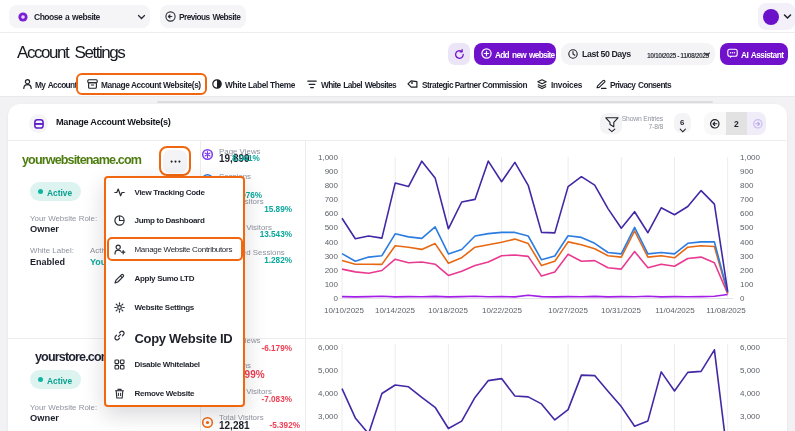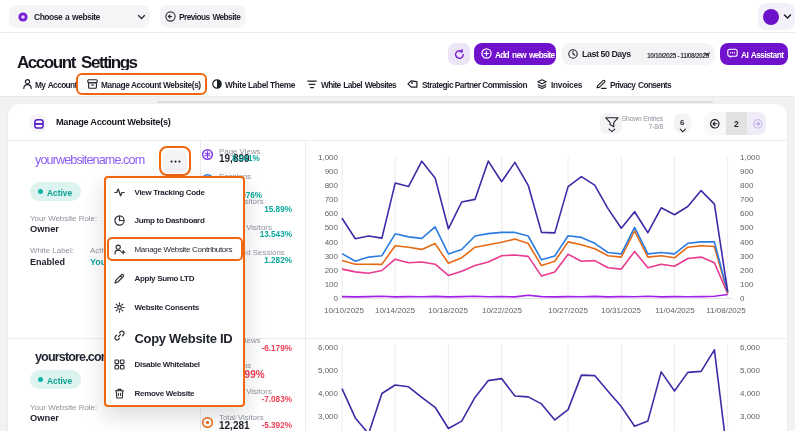--- a/index.html
+++ b/index.html
@@ -28,21 +28,21 @@
     <path d="M6.8 5.5 H3.6 M5 4 L3.4 5.5 L5 7" stroke="#2a2d35" stroke-width="1.1" fill="none" stroke-linecap="round" stroke-linejoin="round"></path>
   </svg>
 <div class="abs b dark" style="left:179px;top:12px;font-size:8.3px;letter-spacing:-0.55px;word-spacing:1px">Previous Website</div>
 <div class="abs" style="left:758px;top:3px;width:37px;height:27px;background:#f3f0fa;border-radius:8px"></div>
 <div class="abs" style="left:763px;top:9px;width:16px;height:16px;border-radius:50%;background:#6a11c9"></div>
 <svg class="abs" style="left:783px;top:13px" width="9" height="8">
     <path d="M1.5 2 L4.5 5 L7.5 2" stroke="#1d2027" stroke-width="1.5" fill="none" stroke-linecap="round"></path>
   </svg>
 
 <div class="abs" style="left:0;top:33px;width:795px;height:37px;background:#fff"></div>
-<div class="abs" style="left:17px;top:53px;font-size:17px;letter-spacing:-1.45px;word-spacing:3px;font-weight:bold;color:#15171e">Account Settings</div>
+<div class="abs" style="left:17px;top:43px;font-size:17px;letter-spacing:-1.45px;word-spacing:3px;font-weight:normal;color:#15171e">Account Settings</div>
 <div class="abs" style="left:448px;top:43px;width:22px;height:22px;background:#ece5f7;border-radius:7px"></div>
 <svg class="abs" style="left:453.5px;top:48.5px" width="11" height="11">
     <path d="M9.2 5.5 a3.8 3.8 0 1 1 -1.4-2.95" stroke="#7012cc" stroke-width="1.3" fill="none" stroke-linecap="round"></path>
     <path d="M8.1 0.7 L8.1 2.8 L6 2.8" stroke="#7012cc" stroke-width="1.25" fill="none" stroke-linecap="round" stroke-linejoin="round"></path>
   </svg>
 <div class="abs" style="left:474px;top:43px;width:82px;height:22px;background:#7012cc;border-radius:8px"></div>
 <svg class="abs" style="left:481px;top:48px" width="11" height="11">
     <circle cx="5.5" cy="5.5" r="4.6" fill="none" stroke="#fff" stroke-width="1.2"></circle>
     <path d="M5.5 3.3 V7.7 M3.3 5.5 H7.7" stroke="#fff" stroke-width="1.2" stroke-linecap="round"></path>
   </svg>
@@ -138,21 +138,21 @@
 <svg class="abs" style="left:753.2px;top:118.9px" width="10" height="10">
     <circle cx="4.8" cy="4.8" r="4.2" fill="none" stroke="#cabcf0" stroke-width="1.2"></circle>
     <path d="M2.7 4.8 H6.2 M4.9 3.1 L6.6 4.8 L4.9 6.5" stroke="#b9a6ea" stroke-width="1.1" fill="none" stroke-linecap="round" stroke-linejoin="round"></path>
   </svg>
 
 <div class="abs" style="left:8px;top:140px;width:779px;height:1px;background:#ededef"></div>
 <div class="abs" style="left:8px;top:338px;width:779px;height:1px;background:#ededef"></div>
 <div class="abs" style="left:200px;top:140px;width:1px;height:291px;background:#ededef"></div>
 <div class="abs" style="left:305px;top:140px;width:1px;height:291px;background:#ededef"></div>
 
-<div class="abs" style="left:35px;top:153px;font-size:12.6px;letter-spacing:-0.88px;font-weight:normal;color:#8b5cf6">yourwebsitename.com</div>
+<div class="abs" style="left:22px;top:153px;font-size:12.6px;letter-spacing:-0.88px;font-weight:bold;color:#4d7c0f">yourwebsitename.com</div>
 <div class="abs" style="left:163px;top:150px;width:24px;height:23px;background:#f4f4f6;border-radius:7px"></div>
 <div class="abs" style="left:170px;top:159.5px;width:11px;height:4px">
     <svg width="11" height="4">
       <circle cx="1.6" cy="1.6" r="1.05" fill="#1d2027"></circle>
       <circle cx="5.5" cy="1.6" r="1.05" fill="#1d2027"></circle>
       <circle cx="9.4" cy="1.6" r="1.05" fill="#1d2027"></circle>
     </svg>
   </div>
 <div class="abs" style="left:159px;top:146px;width:32px;height:30px;border:2.5px solid #f0670f;border-radius:8px"></div>
 <div class="abs" style="left:30px;top:182px;width:51px;height:19px;background:#ddf3ef;border-radius:10px"></div>
@@ -278,21 +278,21 @@
   </svg>
 <div class="abs gray" style="left:219px;top:386.9px;font-size:7.9px">Unique Visitors</div>
 <div class="abs b dark" style="left:219px;top:394.2px;font-size:10px">8,911</div>
 <div class="abs b red" style="left:200px;top:395.0px;width:92px;font-size:8.2px;text-align:right">-7.083%</div>
 <svg class="abs" style="left:202px;top:416.9px" width="11" height="11">
     <circle cx="5.5" cy="5.5" r="4.8" fill="none" stroke="#f0670f" stroke-width="1.5"></circle>
     <circle cx="5.5" cy="5.5" r="1.6" fill="#f0670f"></circle>
   </svg>
 <div class="abs gray" style="left:219px;top:412.6px;font-size:7.9px">Total Visitors</div>
 <div class="abs b dark" style="left:219px;top:419.9px;font-size:10px">12,281</div>
-<div class="abs b red" style="left:200px;top:420.7px;width:92px;font-size:8.2px;text-align:right">-5.392%</div>
+<div class="abs b red" style="left:200px;top:420.7px;width:100px;font-size:8.2px;text-align:right">-5.392%</div>
 <svg class="abs" style="left:305px;top:338px;overflow:hidden" width="482" height="93" viewBox="305 338 482 93">
 <g stroke="#ececee" stroke-width="1">
 <path d="M342 344V431M395.2 344V431M448.4 344V431M501.6 344V431M568.1 344V431M621.3 344V431M674.5 344V431M727.7 344V431"></path>
 </g>
 <g font-family="Liberation Sans" font-size="8" fill="#5d6269" text-anchor="end">
 <text x="338" y="350.4">6,000</text>
       <text x="338" y="373.4">5,000</text>
       <text x="338" y="396.4">4,000</text>
       <text x="338" y="419.4">3,000</text>
 </g>
@@ -326,21 +326,21 @@
     <path d="M1 10 L2 7.2 L7.4 1.8 a1.2 1.2 0 0 1 1.8 1.8 L3.8 9 Z" fill="none" stroke="#2a2d35" stroke-width="1.2" stroke-linejoin="round"></path>
     <path d="M6.4 2.8 L8.2 4.6" stroke="#2a2d35" stroke-width="1.1"></path>
   </svg>
 <div class="abs dark" style="left:134.5px;top:273.5px;font-size:8px;letter-spacing:-0.3px;font-weight:bold">Apply Sumo LTD</div>
 <svg class="abs" style="left:114px;top:301.5px" width="11" height="11">
     <circle cx="5.5" cy="5.5" r="1.8" fill="none" stroke="#2a2d35" stroke-width="1.2"></circle>
     <g stroke="#2a2d35" stroke-width="1.2" stroke-linecap="round">
       <path d="M5.5 0.8 V2.2 M5.5 8.8 V10.2 M0.8 5.5 H2.2 M8.8 5.5 H10.2 M2.2 2.2 L3.2 3.2 M7.8 7.8 L8.8 8.8 M8.8 2.2 L7.8 3.2 M3.2 7.8 L2.2 8.8"></path>
     </g>
   </svg>
-<div class="abs dark" style="left:134.5px;top:302.5px;font-size:8px;letter-spacing:-0.3px;font-weight:bold">Website Consents</div>
+<div class="abs dark" style="left:134.5px;top:302.5px;font-size:8px;letter-spacing:-0.3px;font-weight:bold">Website Settings</div>
 <svg class="abs" style="left:114px;top:330px" width="11" height="11">
     <path d="M4.4 6.6 L6.6 4.4" stroke="#2a2d35" stroke-width="1.2" stroke-linecap="round"></path>
     <path d="M5.4 2.8 L6.7 1.5 a2.15 2.15 0 0 1 3 3 L8.4 5.8" fill="none" stroke="#2a2d35" stroke-width="1.2" stroke-linecap="round"></path>
     <path d="M5.6 8.2 L4.3 9.5 a2.15 2.15 0 0 1 -3 -3 L2.6 5.2" fill="none" stroke="#2a2d35" stroke-width="1.2" stroke-linecap="round"></path>
   </svg>
 <div class="abs dark" style="left:134.5px;top:331px;font-size:13px;letter-spacing:-0.3px;font-weight:bold">Copy Website ID</div>
 <svg class="abs" style="left:114px;top:359px" width="11" height="11">
     <g fill="none" stroke="#2a2d35" stroke-width="1.1">
       <rect x="1" y="1" width="3.6" height="3.6" rx="0.8"></rect>
       <rect x="6.4" y="1" width="3.6" height="3.6" rx="0.8"></rect>

